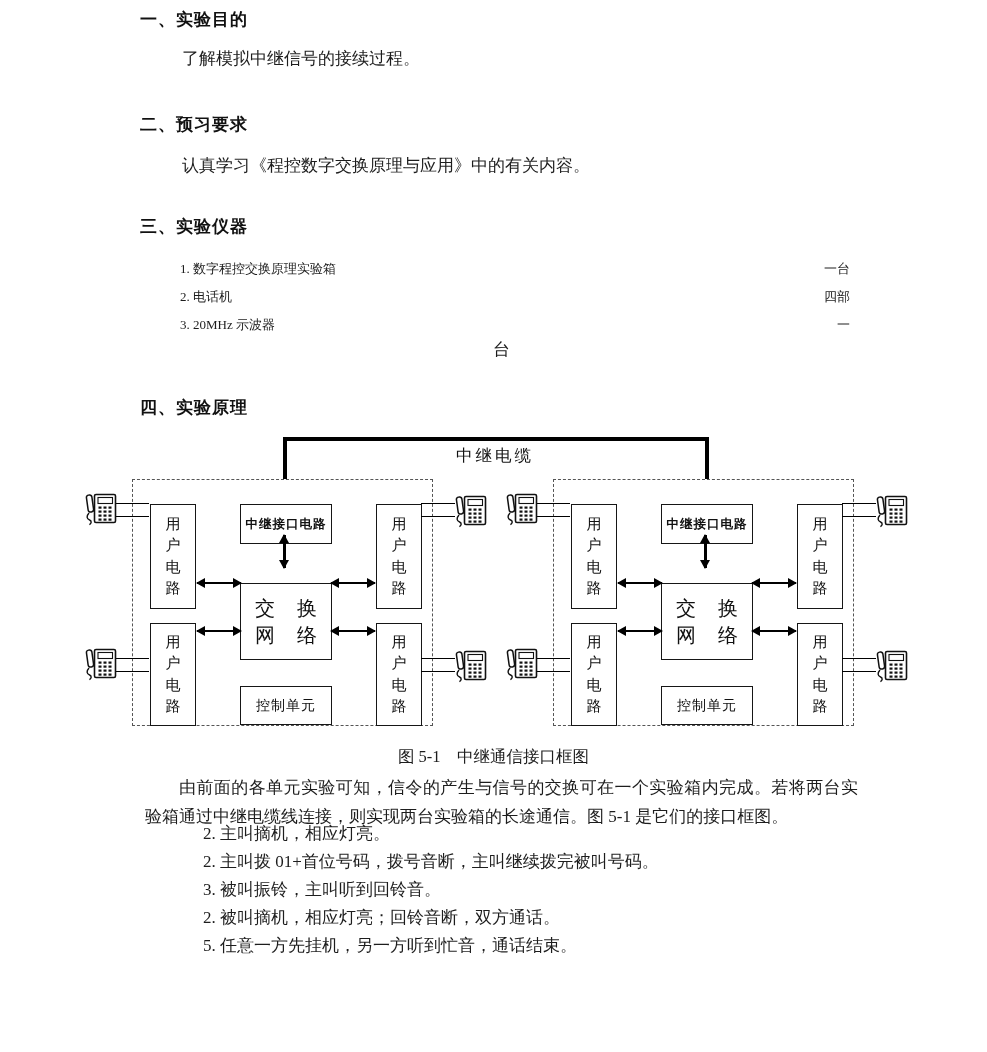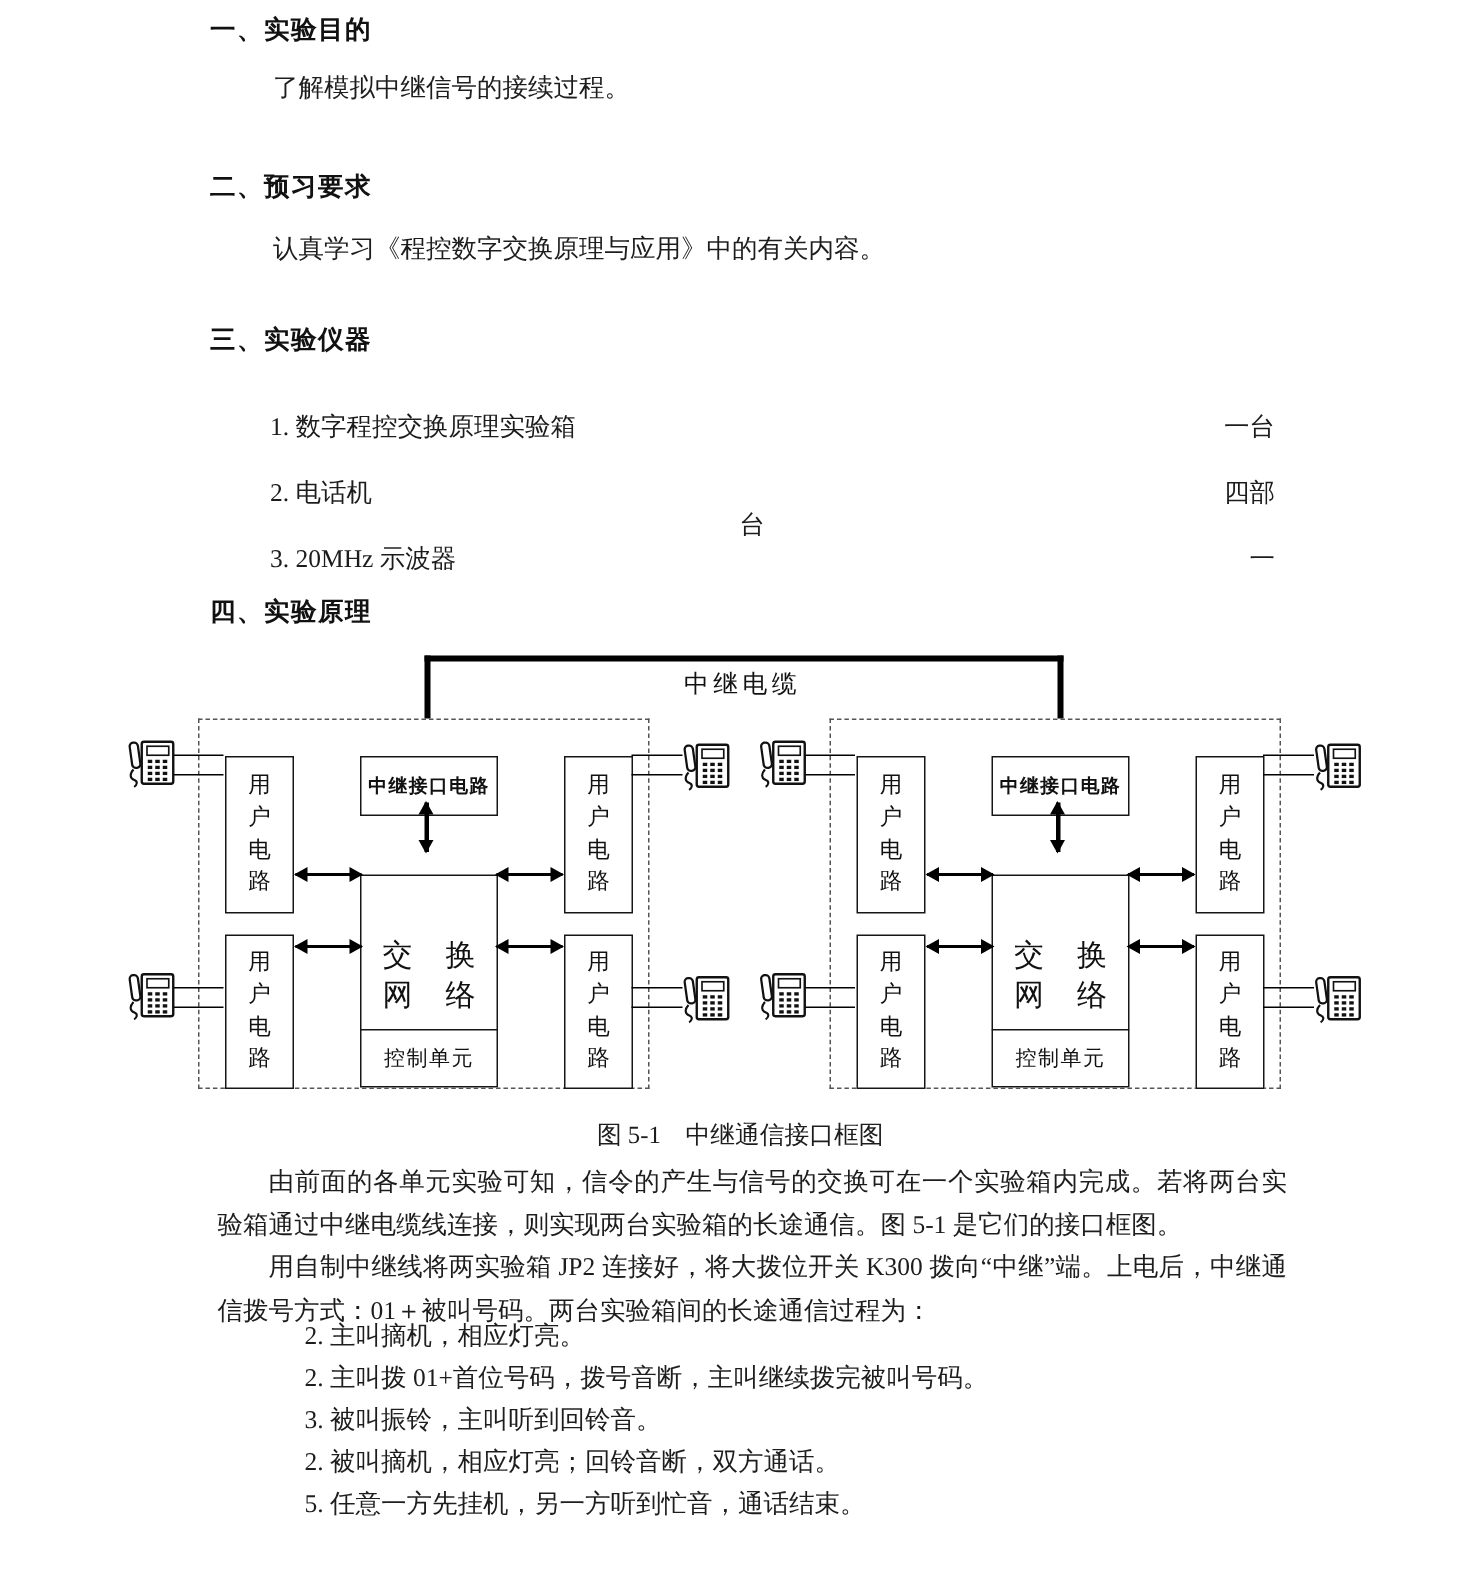--- a/index.html
+++ b/index.html
@@ -10,38 +10,38 @@
   }
   .abs{position:absolute;}
   
   .sec-heading{
     font-family:"Liberation Sans","DejaVu Sans",sans-serif;
     font-weight:700;font-size:17px;color:#111;letter-spacing:1px;white-space:nowrap;
   }
   .body-line{font-size:17px;color:#1d1d1d;white-space:nowrap;}
   
   .inst-col{left:180px;width:670px;}
-  .inst-row{display:flex;justify-content:space-between;height:28px;line-height:28px;font-size:17px;margin-top:16px;}
+  .inst-row{display:flex;justify-content:space-between;height:28px;line-height:28px;font-size:13px;}
   .inst-label{white-space:nowrap;}
   .inst-count{white-space:nowrap;}
   .inst-overflow{left:145px;width:713px;text-align:center;font-size:17px;}
   
   .diagram{left:0;top:430px;width:987px;height:312px;}
   .unit{position:absolute;top:49px;width:301px;height:247px;border:1px dashed #555;background:#fff;box-sizing:border-box;}
   .unit-a{left:132px;}
   .unit-b{left:553px;}
   .ubox{position:absolute;border:1.5px solid #161616;background:#fff;box-sizing:border-box;
         display:flex;align-items:center;justify-content:center;margin-top:12px;}
   .vlabel{width:17px;font-size:15px;line-height:21.5px;text-align:center;word-break:break-all;color:#111;}
   .u-tl{left:17px;top:12px;width:46px;height:105px;}
   .u-bl{left:17px;top:131px;width:46px;height:103px;}
   .u-tr{left:243px;top:12px;width:46px;height:105px;}
   .u-br{left:243px;top:131px;width:46px;height:103px;}
   .m-trunk{left:107px;top:12px;width:92px;height:40px;font-size:12.5px;font-weight:700;letter-spacing:1px;color:#111;}
-  .m-switch{left:107px;top:91px;width:92px;height:104px;flex-direction:column;justify-content:flex-end;
+  .m-switch{left:107px;top:91px;width:92px;height:77px;flex-direction:column;justify-content:center;
             padding:9px 0;font-size:20px;word-spacing:0.85em;color:#111;}
   .m-control{left:107px;top:194px;width:92px;height:39px;font-size:14px;letter-spacing:1px;color:#111;}
   
   .harrow{position:absolute;height:2.5px;background:#000;}
   .harrow::before{content:"";position:absolute;left:-1px;top:-3.8px;width:0;height:0;
     border-right:9px solid #000;border-top:5px solid transparent;border-bottom:5px solid transparent;}
   .harrow::after{content:"";position:absolute;right:-1px;top:-3.8px;width:0;height:0;
     border-left:9px solid #000;border-top:5px solid transparent;border-bottom:5px solid transparent;}
   .varrow{position:absolute;width:2.5px;background:#000;}
   .varrow::before{content:"";position:absolute;top:-1px;left:-3.8px;width:0;height:0;
@@ -335,21 +335,20 @@
       </g>
     <rect x="2.2" y="4" width="5.5" height="17" rx="2.5" fill="#fff" stroke="#111" stroke-width="1.5" transform="rotate(-8 5 12)"></rect>
     <path d="M4 22 C1.2 25 1.6 28 4.6 29 C7.2 30 6.2 32.6 4.4 33.6" fill="none" stroke="#111" stroke-width="1.4"></path>
   </svg>
 </div>
 
 <div class="abs caption">图 5-1　中继通信接口框图</div>
 
 <div class="abs principle-col">
   <p>由前面的各单元实验可知，信令的产生与信号的交换可在一个实验箱内完成。若将两台实验箱通过中继电缆线连接，则实现两台实验箱的长途通信。图 5-1 是它们的接口框图。</p>
-  <p>用自制中继线将两实验箱 JP2 连接好，将大拨位开关 K300 拨向“中继”端。上电后，中继通信拨号方式：01＋被叫号码。两台实验箱间的长途通信过程为：</p>
   <ol class="steps">
     <li>2. 主叫摘机，相应灯亮。</li>
     <li>2. 主叫拨 01+首位号码，拨号音断，主叫继续拨完被叫号码。</li>
     <li>3. 被叫振铃，主叫听到回铃音。</li>
     <li>2. 被叫摘机，相应灯亮；回铃音断，双方通话。</li>
     <li>5. 任意一方先挂机，另一方听到忙音，通话结束。</li>
   </ol>
 </div>
 
 </body></html>

